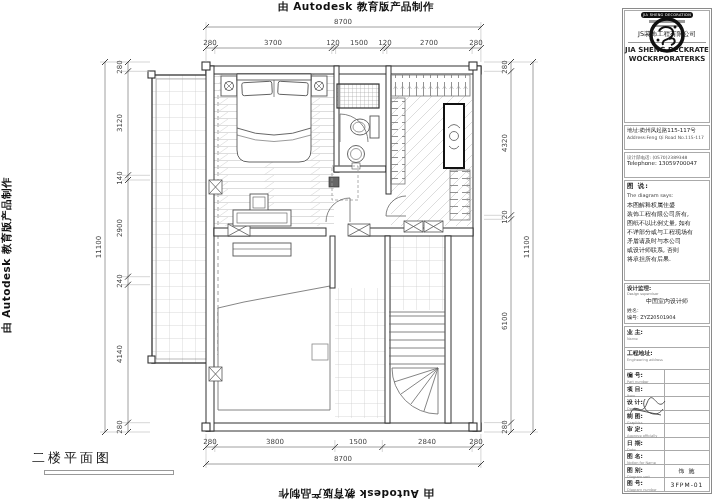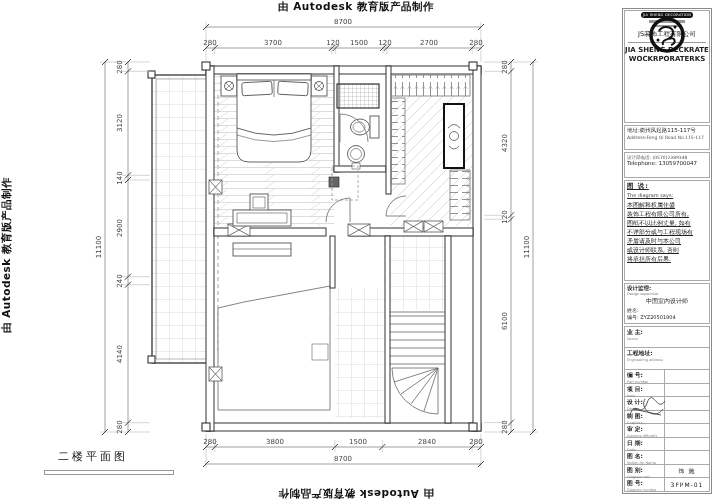--- a/index.html
+++ b/index.html
@@ -5,36 +5,36 @@
   html,body{margin:0;padding:0;background:#e8e8e8;}
   .canvas{position:relative;width:712px;height:500px;background:#ffffff;overflow:hidden;
           font-family:"DejaVu Sans","Liberation Sans",sans-serif;color:#222;}
   svg{position:absolute;left:0;top:0;}
   .dim{font-size:7px;fill:#444;font-family:"DejaVu Sans",sans-serif;}
   .wm{position:absolute;font-size:10.5px;font-weight:bold;color:#111;letter-spacing:.5px;white-space:nowrap;}
   .wm-top{top:0;left:0;right:0;text-align:center;}
   .wm-bottom{bottom:0;left:0;right:0;text-align:center;transform:rotate(180deg);}
   .wm-left{left:7px;top:255px;width:190px;margin-left:-95px;margin-top:-7px;text-align:center;transform:rotate(-90deg);}
   .wm-right{left:705px;top:255px;width:190px;margin-left:-95px;margin-top:-7px;text-align:center;transform:rotate(90deg);}
-  .plan-title{position:absolute;left:58px;top:449px;font-size:11px;letter-spacing:3px;color:#111;}
+  .plan-title{position:absolute;left:32px;top:449px;font-size:13px;letter-spacing:3px;color:#111;}
   .plan-title-bar{position:absolute;left:44px;top:470px;width:128px;height:3px;border:1px solid #999;background:#fff;}
   
   .tb{position:absolute;left:622px;top:8px;width:88px;height:484px;border:1px solid #8a8a8a;background:#fff;
       display:flex;flex-direction:column;font-size:6px;}
   .tb-sec{border:1px solid #aaa;margin:1px;background:#fff;}
   .tb-logo{height:114px;text-align:center;position:relative;}
   .logo-banner{margin:1px auto 0;width:52px;background:#111;color:#fff;font-size:3.5px;border-radius:3px;padding:1px 0;letter-spacing:.3px;}
   .tagbar{margin:2px auto 0;height:2.5px;background:#9a9a9a;}
   .tb-cn-name{font-size:6.5px;margin-top:3px;color:#222;}
   .tb-div{border-top:1px solid #999;margin:3px 3px 0;}
   .tb-en-name{font-size:7px;font-weight:bold;margin-top:3px;line-height:9px;color:#222;}
   .tb-addr{height:22px;padding:1px 2px;}
   .tb-addr .cn{font-size:5.5px;}
   .tb-addr .en{font-size:4.5px;color:#555;margin-top:1px;}
-  .tb-note{height:100px;padding:1px 2px;text-decoration:underline;}
+  .tb-note{height:100px;padding:1px 2px;}
   .tb-note .t-cn{font-size:6.5px;font-weight:bold;letter-spacing:1px;}
   .tb-note .t-en{font-size:5px;color:#444;margin:1px 0 2px;}
   .tb-note .ln{font-size:6px;line-height:9px;color:#222;}
   .tb-sup{height:38px;padding:1px 2px;}
   .tb-sup .s1{font-size:5.5px;font-weight:bold;}
   .tb-sup .s2{font-size:3.5px;color:#777;}
   .tb-sup .s3{font-size:6px;text-align:center;margin-top:1px;}
   .tb-sup .s4{font-size:5px;margin-top:1px;}
   .tb-rows{flex:1;display:flex;flex-direction:column;margin:1px;border:1px solid #aaa;}
   .trow{display:flex;border-bottom:1px solid #aaa;flex:1;min-height:0;position:relative;}

